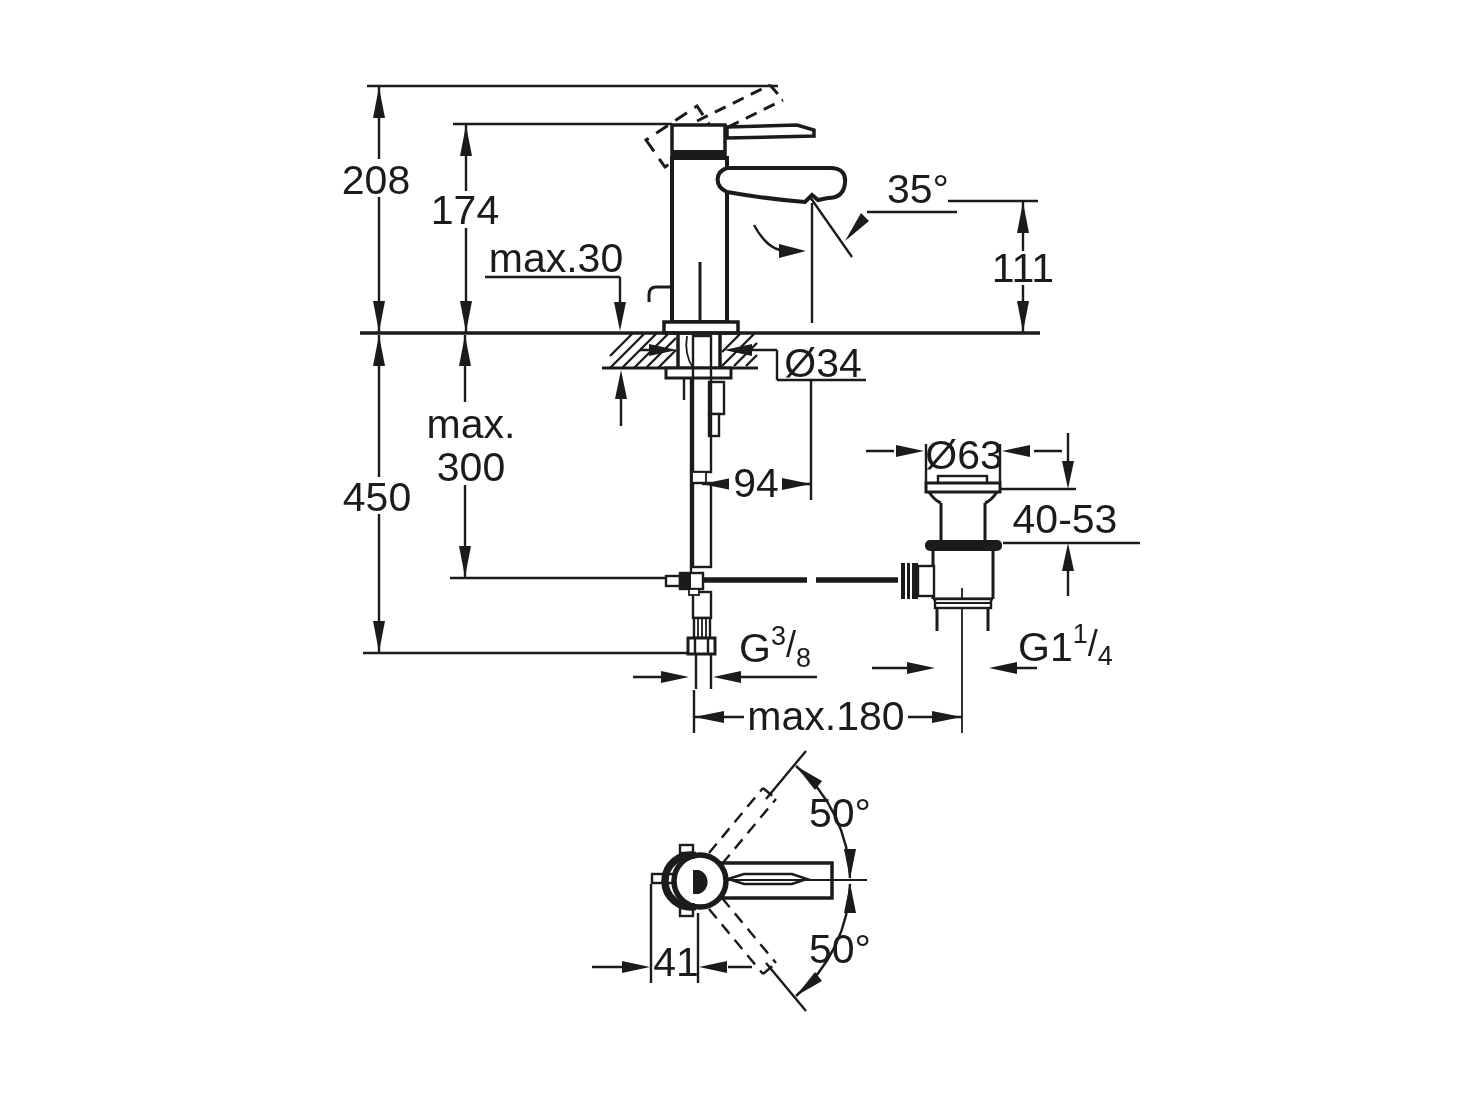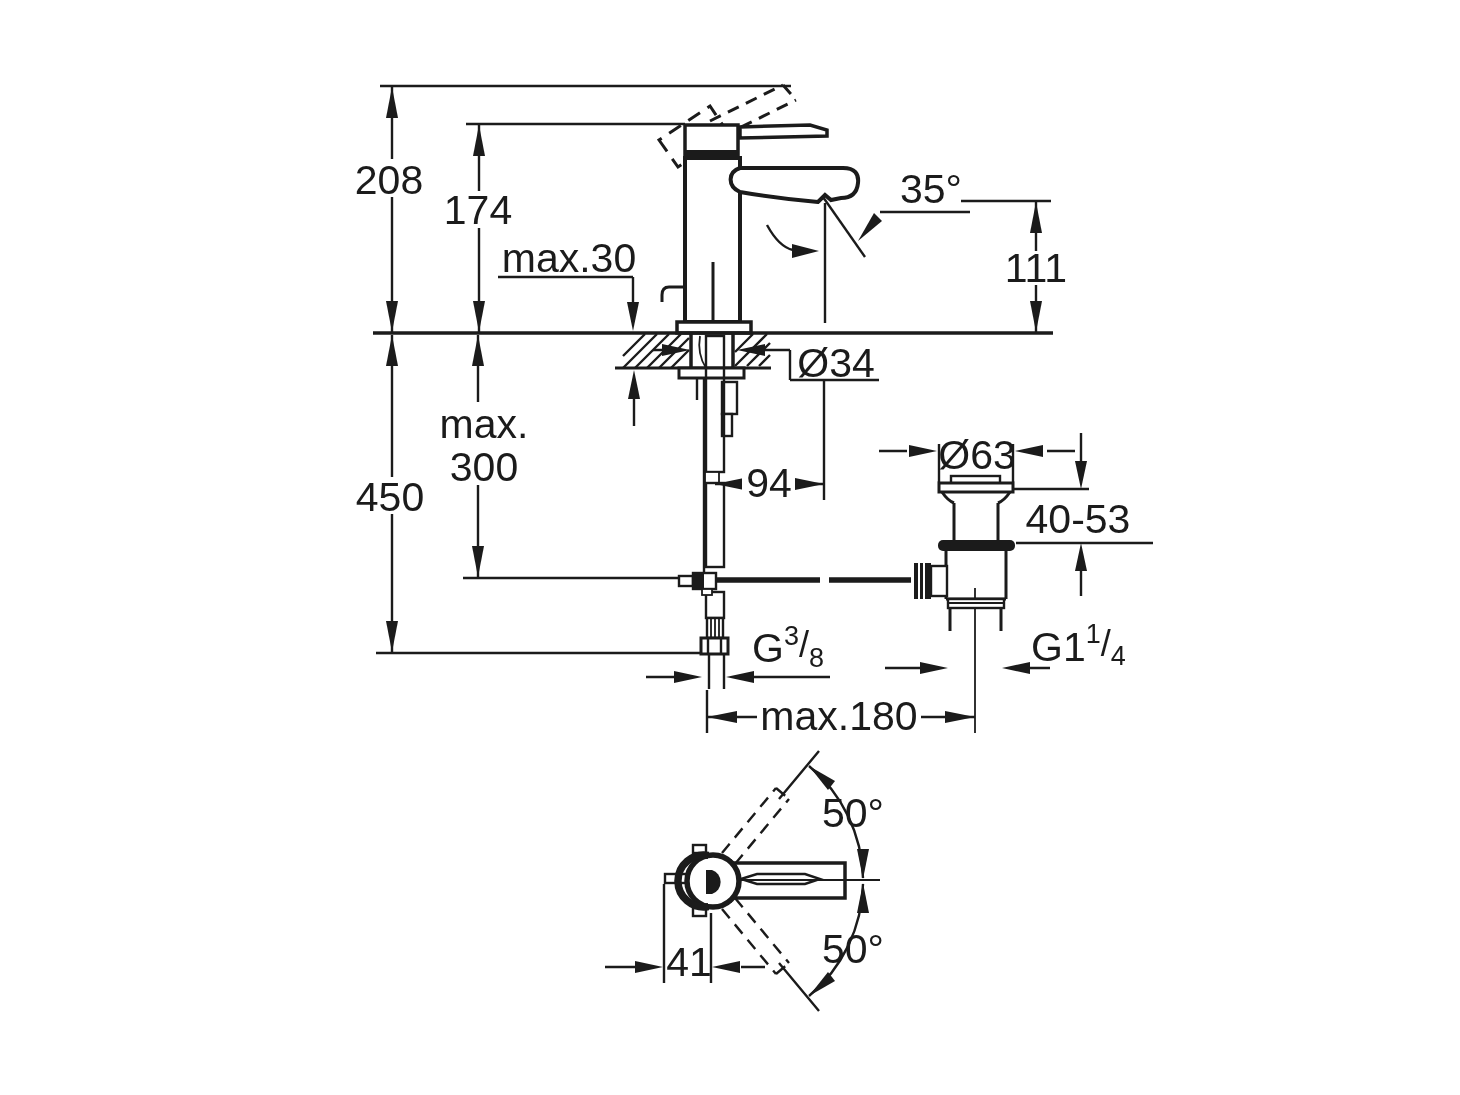--- a/index.html
+++ b/index.html
@@ -1,17 +1,17 @@
 <!DOCTYPE html>
 <html style="--line: #1b1b1b; --bg: #ffffff;"><head>
 <meta charset="utf-8">
 <style>
   :root { --line:#1b1b1b; --bg:#ffffff; }
   html,body { margin:0; padding:0; background:var(--bg); }
-  .page { width:1245px; height:1095px; position:relative; background:var(--bg);margin-left:13px; }
+  .page { width:1245px; height:1095px; position:relative; background:var(--bg); }
   svg { display:block; }
   .ln  { stroke:var(--line); fill:none; }
   .fl  { fill:var(--line); stroke:none; }
   .wh  { fill:var(--bg); }
   .s18 { stroke-width:1.8; }
   .s24 { stroke-width:2.4; }
   .s3  { stroke-width:3; }
   .s35 { stroke-width:3.5; }
   .s4  { stroke-width:4; }
   .s5  { stroke-width:5.5; }

